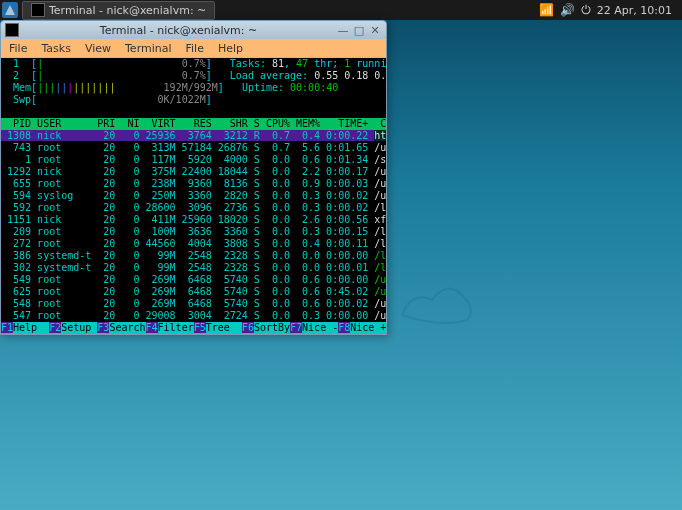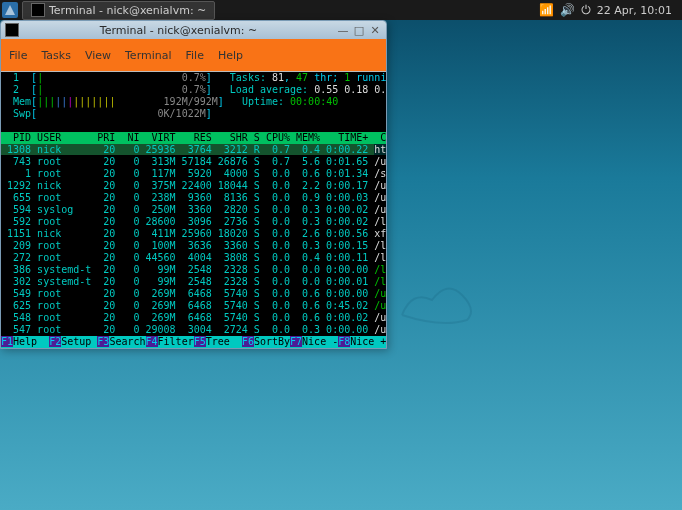--- a/index.html
+++ b/index.html
@@ -21,22 +21,22 @@
   
   #win{position:absolute;left:0;top:20px;width:385px;
     border:1px solid #7a9bb5;border-radius:4px 4px 0 0;overflow:hidden;
     box-shadow:2px 2px 8px rgba(0,0,0,.3);}
   #titlebar{height:18px;background:linear-gradient(#c8d8e4,#a8c0d4);
     display:flex;align-items:center;font-size:11px;color:#2a2a2a;padding:0 4px;}
   #titlebar .ticon{width:12px;height:12px;background:#000;border:1px solid #666;margin-right:4px;}
   #titlebar .title{flex:1;text-align:center;}
   #titlebar .wbtn{width:14px;height:14px;display:flex;align-items:center;
     justify-content:center;color:#555;font-size:11px;margin-left:2px;}
-  #menubar{height:18px;background:#f97316;display:flex;align-items:center;
-    font-size:11px;color:#333;gap:14px;padding:7px 8px;border-bottom:1px solid #bbb;}
+  #menubar{height:18px;background:#fdba74;display:flex;align-items:center;
+    font-size:11px;color:#333;gap:14px;padding:0 8px;border-bottom:1px solid #bbb;}
   #term{background:#000;font-family:"DejaVu Sans Mono","Courier New",monospace;
     font-size:10px;line-height:12px;color:#0ce;white-space:pre;}
   .hdr-row{background:#00c060;color:#000;}
   .fkeys{background:#00c9c0;color:#000;}
   .fkeys .fn{background:#4c1d95;color:#0ce;}
   .c-teal{color:#00c9c0;} .c-green{color:#00c000;} .c-yellow{color:#c0c000;} .c-white{color:#ddd;} .c-blue{color:#3a7ad4;}
   .c-grey{color:#888;} .c-mag{color:#c000c0;}
   
   #mark{position:absolute;right:200px;top:270px;width:90px;height:60px;opacity:.15;}
 </style>
@@ -73,21 +73,21 @@
       <span>View</span>
       <span>Terminal</span>
       <span>File</span>
       <span>Help</span>
     </div>
   <div id="term"><span class="c-teal">  1  </span>[<span class="c-green">|</span>                      <span class="c-grey"> 0.7%</span>]   <span class="c-teal">Tasks: </span><span class="c-white">81</span>, <span class="c-green">47</span> thr; <span class="c-green">1</span> running
 <span class="c-teal">  2  </span>[<span class="c-green">|</span>                      <span class="c-grey"> 0.7%</span>]   <span class="c-teal">Load average: </span><span class="c-white">0.55 0.18 0.06</span>
 <span class="c-teal">  Mem</span>[<span class="c-green">|||</span><span class="c-blue">||</span><span class="c-mag">|</span><span class="c-yellow">|||||||</span>      <span class="c-grey">  192M/992M</span>]   <span class="c-teal">Uptime: </span><span class="c-green">00:00:40</span>
 <span class="c-teal">  Swp</span>[                 <span class="c-grey">   0K/1022M</span>]
 
-<div class="hdr-row">  PID USER      PRI  NI  VIRT   RES   SHR S CPU% MEM%   TIME+  Command</div><span class="c-teal" style="background:#14532d"> 1308 nick       20   0 25936  3764  3212 R  0.7  0.4 0:00.22 </span><span class="c-white" style="background:#002a2a">htop</span>
+<div class="hdr-row">  PID USER      PRI  NI  VIRT   RES   SHR S CPU% MEM%   TIME+  Command</div><span class="c-teal" style="background:#4c1d95"> 1308 nick       20   0 25936  3764  3212 R  0.7  0.4 0:00.22 </span><span class="c-white" style="background:#002a2a">htop</span>
 <span class="c-teal">  743 root       20   0  313M 57184 26876 S  0.7  5.6 0:01.65 </span><span class="c-white">/usr/lib/xorg/Xor</span>
 <span class="c-teal">    1 root       20   0  117M  5920  4000 S  0.0  0.6 0:01.34 </span><span class="c-white">/sbin/init splash</span>
 <span class="c-teal"> 1292 nick       20   0  375M 22400 18044 S  0.0  2.2 0:00.17 </span><span class="c-white">/usr/bin/xfce4-te</span>
 <span class="c-teal">  655 root       20   0  238M  9360  8136 S  0.0  0.9 0:00.03 </span><span class="c-white">/usr/sbin/cupsd -</span>
 <span class="c-teal">  594 syslog     20   0  250M  3360  2820 S  0.0  0.3 0:00.02 </span><span class="c-white">/usr/sbin/rsyslog</span>
 <span class="c-teal">  592 root       20   0 28600  3096  2736 S  0.0  0.3 0:00.02 </span><span class="c-white">/lib/systemd/syst</span>
 <span class="c-teal"> 1151 nick       20   0  411M 25960 18020 S  0.0  2.6 0:00.56 </span><span class="c-white">xfdesktop</span>
 <span class="c-teal">  209 root       20   0  100M  3636  3360 S  0.0  0.3 0:00.15 </span><span class="c-white">/lib/systemd/syst</span>
 <span class="c-teal">  272 root       20   0 44560  4004  3808 S  0.0  0.4 0:00.11 </span><span class="c-white">/lib/systemd/syst</span>
 <span class="c-teal">  386 systemd-t  20   0   99M  2548  2328 S  0.0  0.0 0:00.00 </span><span class="c-green">/lib/systemd/syst</span>

